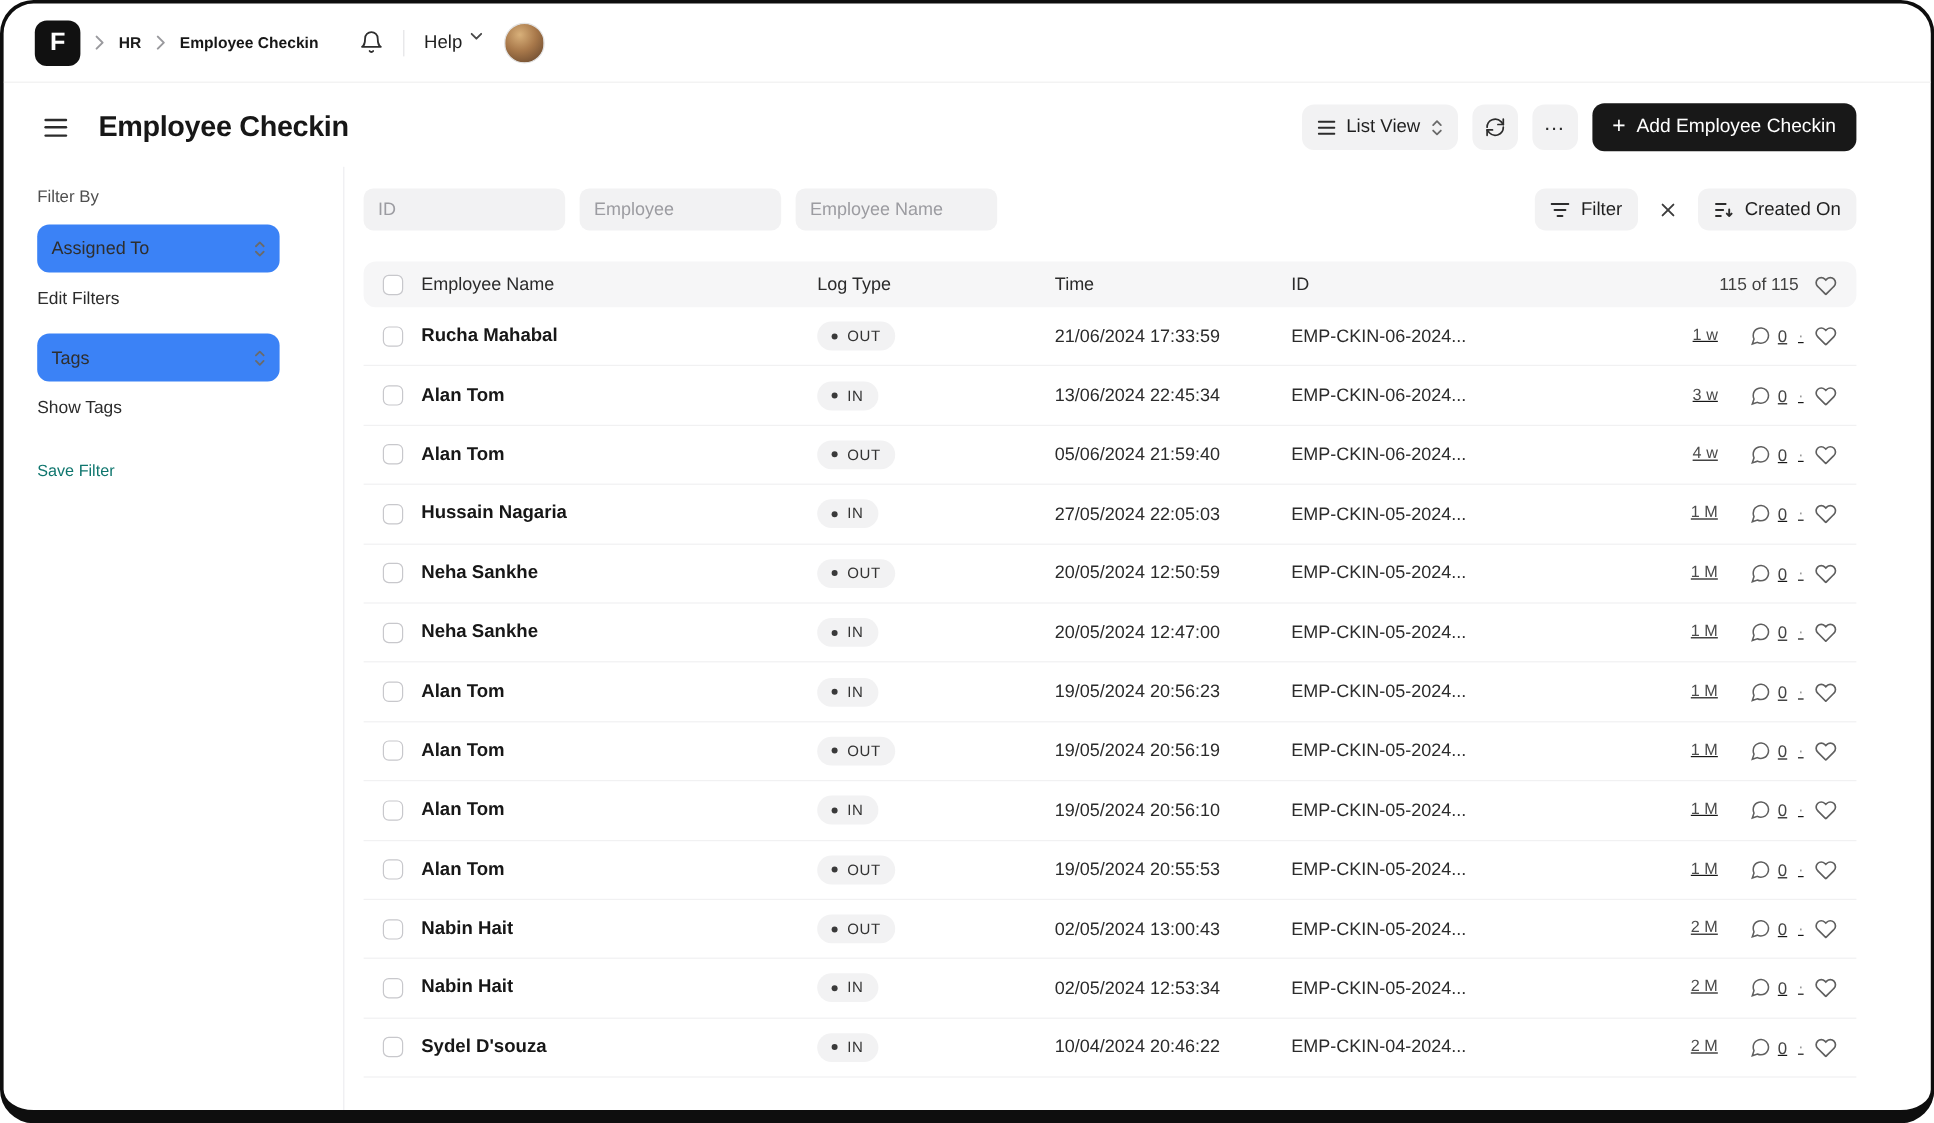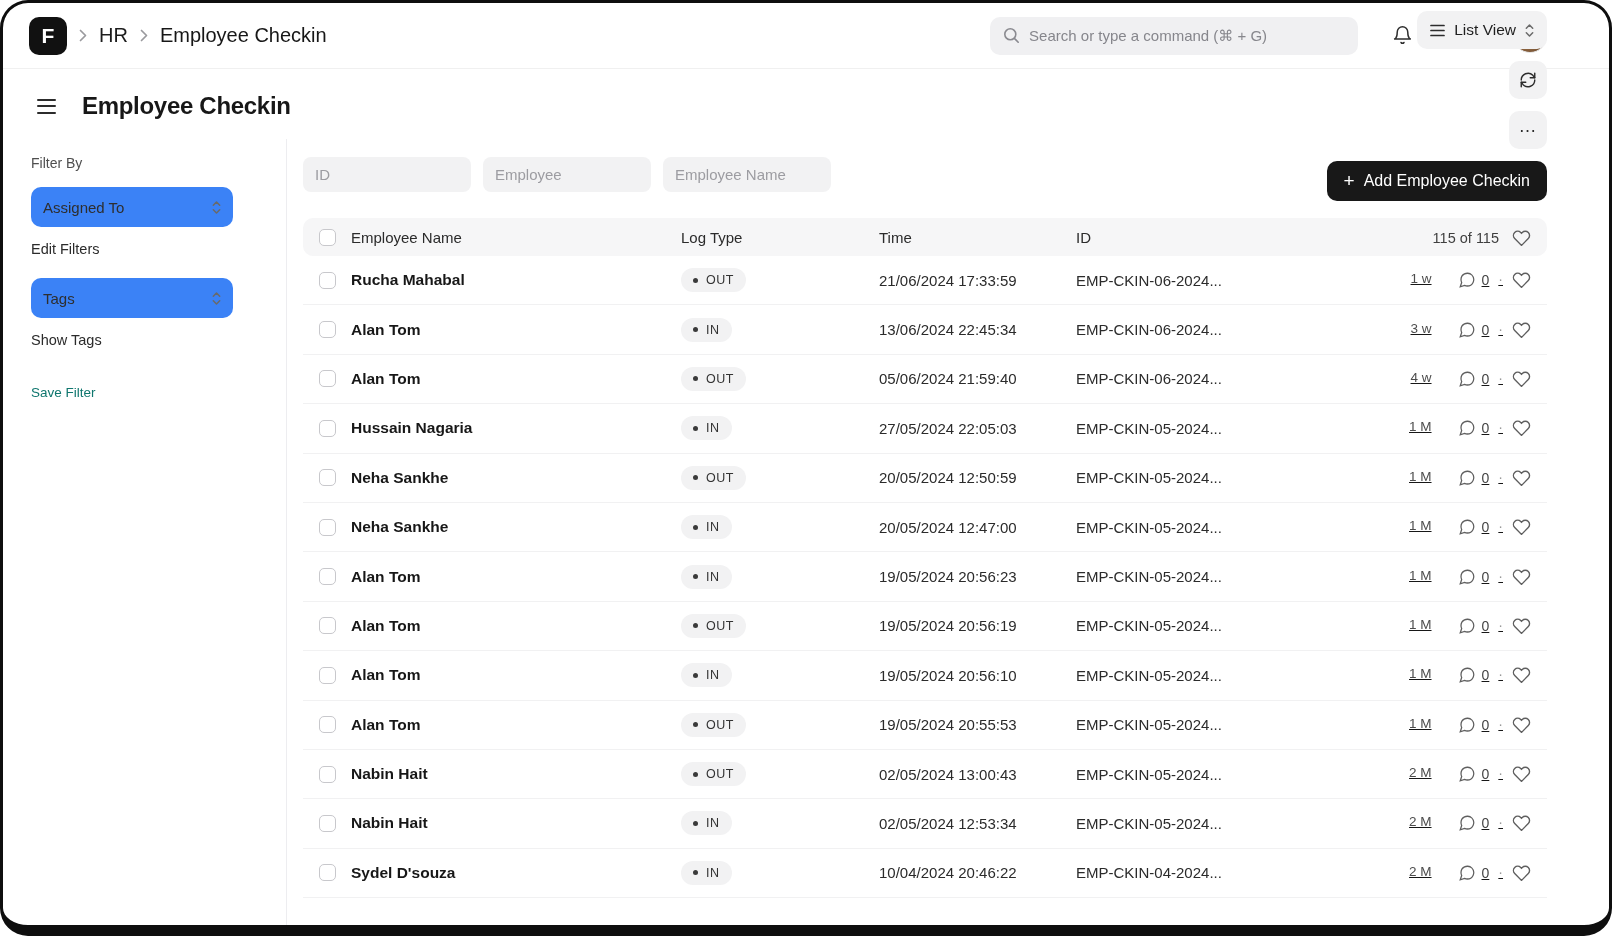--- a/index.html
+++ b/index.html
@@ -20,21 +20,21 @@
     height: 66px; display: flex; align-items: center;
     padding: 0 62px 0 26px; border-bottom: 1px solid #f0f0f0;
   }
   .logo {
     width: 38px; height: 38px; background: #111; border-radius: 10px;
     color: #fff; font-weight: 700; font-size: 21px;
     display: flex; align-items: center; justify-content: center;
     cursor: pointer; flex: none;
   }
   .crumb-chev { display: inline-flex; margin: 0 12px; }
-  .crumb { font-size: 20px; color: #1d1d1d; text-decoration: none; cursor: pointer; }
+  .crumb { font-size: 13px; color: #1d1d1d; text-decoration: none; cursor: pointer; font-weight: bold; }
   .crumb.current { color: #171717; }
   .search {
     margin-left: auto; width: 368px; height: 38px;
     background: #f0f0f2; border-radius: 10px;
     display: flex; align-items: center; gap: 9px; padding: 0 13px;
     cursor: text;
   }
   .search input {
     border: none; outline: none; background: transparent;
     font-size: 15px; color: #3a3a3a; width: 100%;
@@ -48,21 +48,21 @@
     width: 34px; height: 34px; border-radius: 50%; margin-left: 18px; cursor: pointer;
     background: radial-gradient(circle at 38% 28%, #d8b07a 0%, #a8784a 45%, #5d3f28 100%);
     border: 1px solid #e2e2e2; flex: none;
   }
 
   
   .page-header { height: 70px; display: flex; align-items: center; padding: 4px 62px 0 30px; }
   .hamburger { display: inline-flex; flex-direction: column; gap: 4.5px; cursor: pointer; padding: 4px; }
   .hamburger i { display: block; width: 19px; height: 2px; background: #2c2c2c; border-radius: 2px; }
   .page-title { font-size: 24px; font-weight: 700; letter-spacing: -0.3px; margin-left: 22px; }
-  .header-actions { margin-left: auto; display: flex; align-items: flex-end; gap: 12px; flex-direction: column; }
+  .header-actions { margin-left: auto; display: flex; align-items: center; gap: 12px; }
   .btn-light {
     background: #f2f2f3; border: none; border-radius: 10px; height: 38px;
     display: inline-flex; align-items: center; gap: 9px; padding: 0 13px;
     font-size: 15.5px; color: #1f1f1f; cursor: pointer;
     font-family: "Liberation Sans", sans-serif;
   }
   .btn-sq { width: 38px; justify-content: center; padding: 0; }
   .btn-dark {
     background: #181818; color: #fff; border: none; border-radius: 10px; height: 40px;
     display: inline-flex; align-items: center; gap: 9px; padding: 0 17px;
@@ -159,29 +159,20 @@
         </svg>
     </span>
     <a class="crumb">HR</a>
     <span class="crumb-chev ic">
       <svg width="8" height="13" viewBox="0 0 8 13">
           <path d="M1.5 1.5l5 5-5 5" fill="none" stroke="#9a9a9e" stroke-width="1.7" stroke-linecap="round" stroke-linejoin="round"></path>
         </svg>
     </span>
     <a class="crumb current">Employee Checkin</a>
 
-    <div class="search">
-      <span class="ic">
-        <svg width="17" height="17" viewBox="0 0 17 17">
-            <circle cx="7.3" cy="7.3" r="5.5" fill="none" stroke="#8a8a90" stroke-width="1.6"></circle>
-            <path d="M11.6 11.6l3.6 3.6" stroke="#8a8a90" stroke-width="1.6" stroke-linecap="round"></path>
-          </svg>
-      </span>
-      <input type="text" placeholder="Search or type a command (⌘ + G)" style="">
-    </div>
 
     <span class="nav-icon-btn ic">
       <svg width="21" height="21" viewBox="0 0 24 24" fill="none" stroke="#2e2e2e" stroke-width="1.7" stroke-linecap="round" stroke-linejoin="round">
           <path d="M18 8a6 6 0 0 0-12 0c0 7-3 8-3 8h18s-3-1-3-8"></path>
           <path d="M13.7 20a2 2 0 0 1-3.4 0"></path>
         </svg>
     </span>
     <div class="nav-divider"></div>
     <div class="help">
       <span>Help</span>
@@ -266,20 +257,46 @@
       <div class="side-sub-label">Save Filter</div>
     </aside>
 
     <main class="main">
 
       <div class="filter-bar">
         <input class="flt-input" type="text" placeholder="ID" style="">
         <input class="flt-input" type="text" placeholder="Employee" style="">
         <input class="flt-input" type="text" placeholder="Employee Name" style="">
 
+        <div class="filter-right">
+          <button class="pill">
+            <span class="ic">
+              <svg width="16" height="14" viewBox="0 0 16 14">
+                  <path d="M1 2h14M3.5 7h9M6 12h4" stroke="#2c2c2c" stroke-width="1.7" stroke-linecap="round"></path>
+                </svg>
+            </span>
+            <span>Filter</span>
+          </button>
+          <button class="pill ghost-x">
+            <span class="ic">
+              <svg width="12" height="12" viewBox="0 0 12 12">
+                  <path d="M1.5 1.5l9 9M10.5 1.5l-9 9" stroke="#3c3c3c" stroke-width="1.6" stroke-linecap="round"></path>
+                </svg>
+            </span>
+          </button>
+          <button class="pill">
+            <span class="ic">
+              <svg width="17" height="16" viewBox="0 0 17 16">
+                  <path d="M2 3h8M2 8h6M2 13h4" stroke="#2c2c2c" stroke-width="1.6" stroke-linecap="round"></path>
+                  <path d="M13 7.5v5.5M11 11l2 2 2-2" fill="none" stroke="#2c2c2c" stroke-width="1.6" stroke-linecap="round" stroke-linejoin="round"></path>
+                </svg>
+            </span>
+            <span>Created On</span>
+          </button>
+        </div>
       </div>
 
       <div class="table">
         <div class="thead">
           <span class="cb"></span>
           <span>Employee Name</span>
           <span>Log Type</span>
           <span>Time</span>
           <span>ID</span>
           <span class="head-right">

